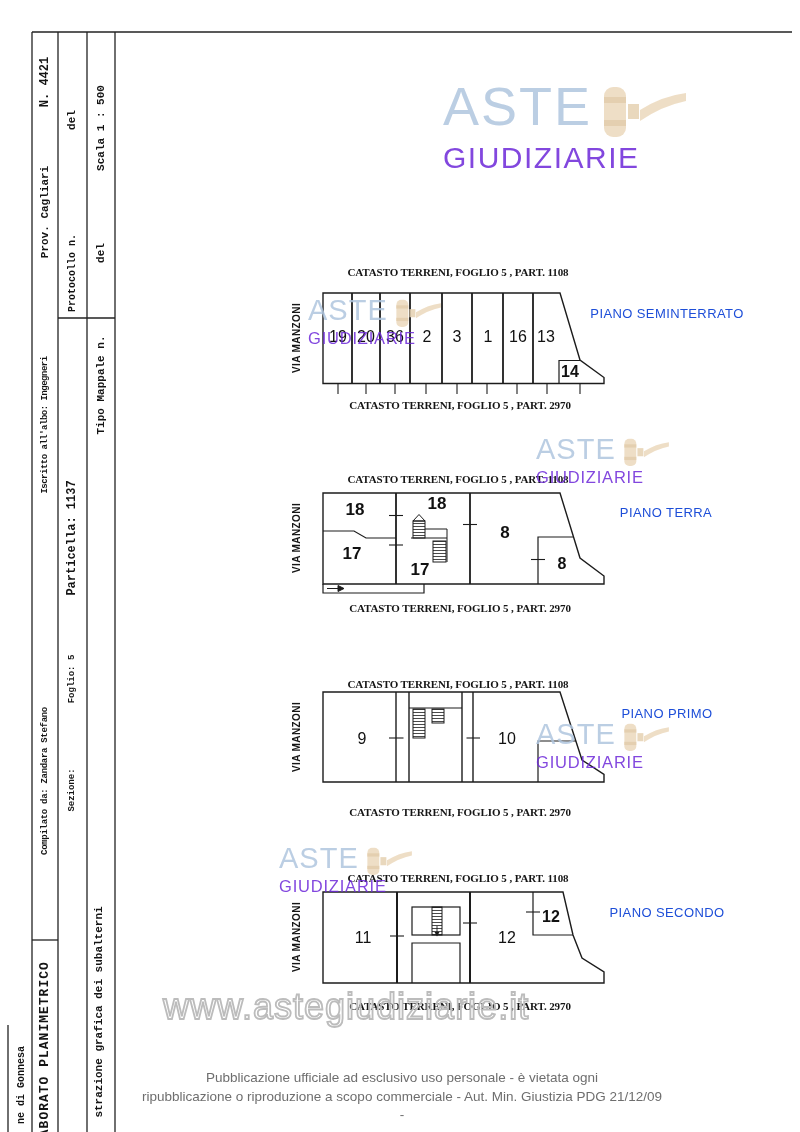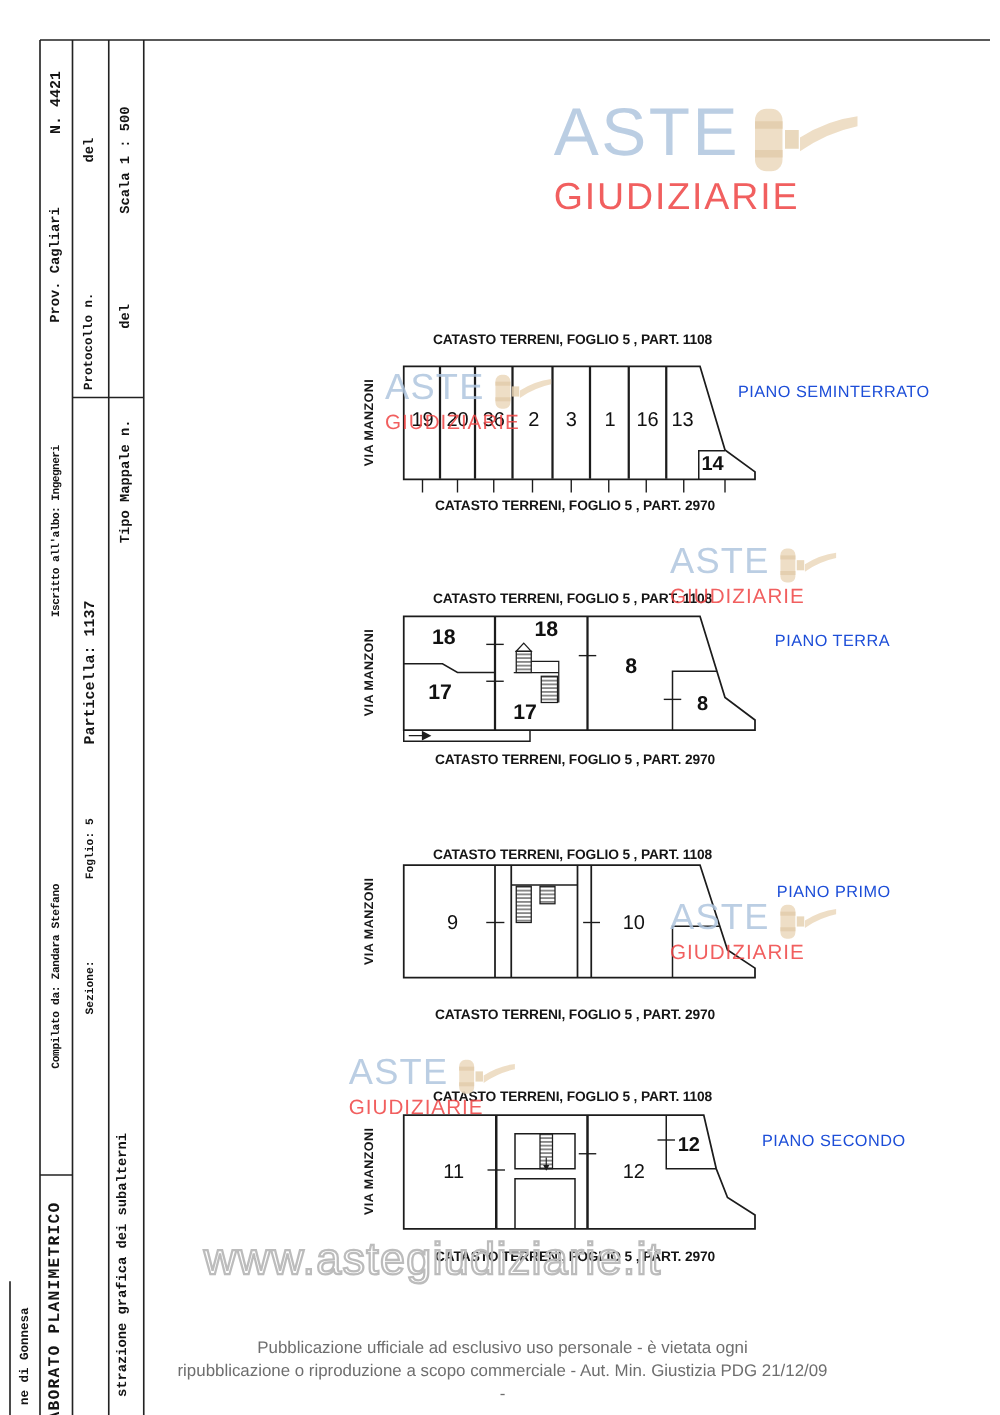--- a/index.html
+++ b/index.html
@@ -10,29 +10,29 @@
   }
   .abs{position:absolute;}
   .rot{position:absolute;transform:translate(-50%,-50%) rotate(-90deg);white-space:nowrap;
        font-family:"Liberation Mono","DejaVu Sans Mono",monospace;font-weight:bold;color:#141414;}
   .street{position:absolute;transform:translate(-50%,-50%) rotate(-90deg);white-space:nowrap;
        font-family:"Liberation Sans",sans-serif;font-weight:bold;font-size:10px;letter-spacing:.4px;color:#161616;}
   .room{position:absolute;transform:translate(-50%,-50%);white-space:nowrap;
        font-size:16px;color:#111;}
   .room.sm{font-size:16px;font-weight:bold;}
   .caption{position:absolute;transform:translate(-50%,-50%);white-space:nowrap;
-       font-size:11px;font-weight:bold;letter-spacing:-0.1px;color:#151515;}
+       font-size:11px;font-weight:bold;letter-spacing:-0.1px;color:#151515;font-family:Liberation Serif, serif;}
   .floor-title{position:absolute;transform:translate(-50%,-50%);white-space:nowrap;
        font-size:13px;letter-spacing:.4px;color:#1d4ed8;}
   svg.plan{position:absolute;overflow:visible;}
   
   .logo{position:absolute;line-height:.95;opacity:.85;}
   .logo .row1{display:flex;align-items:flex-start;justify-content:flex-end;}
   .logo .aste{color:#b0c6df;font-size:54px;letter-spacing:2px;line-height:.85;}
-  .logo .giud{color:#ef4444;font-size:30px;letter-spacing:1.5px;margin-top:2px;}
+  .logo .giud{color:#6d28d9;font-size:30px;letter-spacing:1.5px;margin-top:2px;}
   .logo svg{margin-left:4px;}
   .logo.sm .aste{font-size:29px;letter-spacing:1px;}
   .logo.sm .giud{font-size:16.5px;letter-spacing:.8px;margin-top:1px;}
   .www{position:absolute;font-size:36px;letter-spacing:1px;
        color:rgba(255,255,255,.15);-webkit-text-stroke:1.8px #bcbcbc;
        font-family:"Liberation Sans",sans-serif;white-space:nowrap;}
   .footer-line{position:absolute;transform:translate(-50%,0);white-space:nowrap;
        font-size:13.5px;color:#6e6e6e;}
 </style>
 </head>

